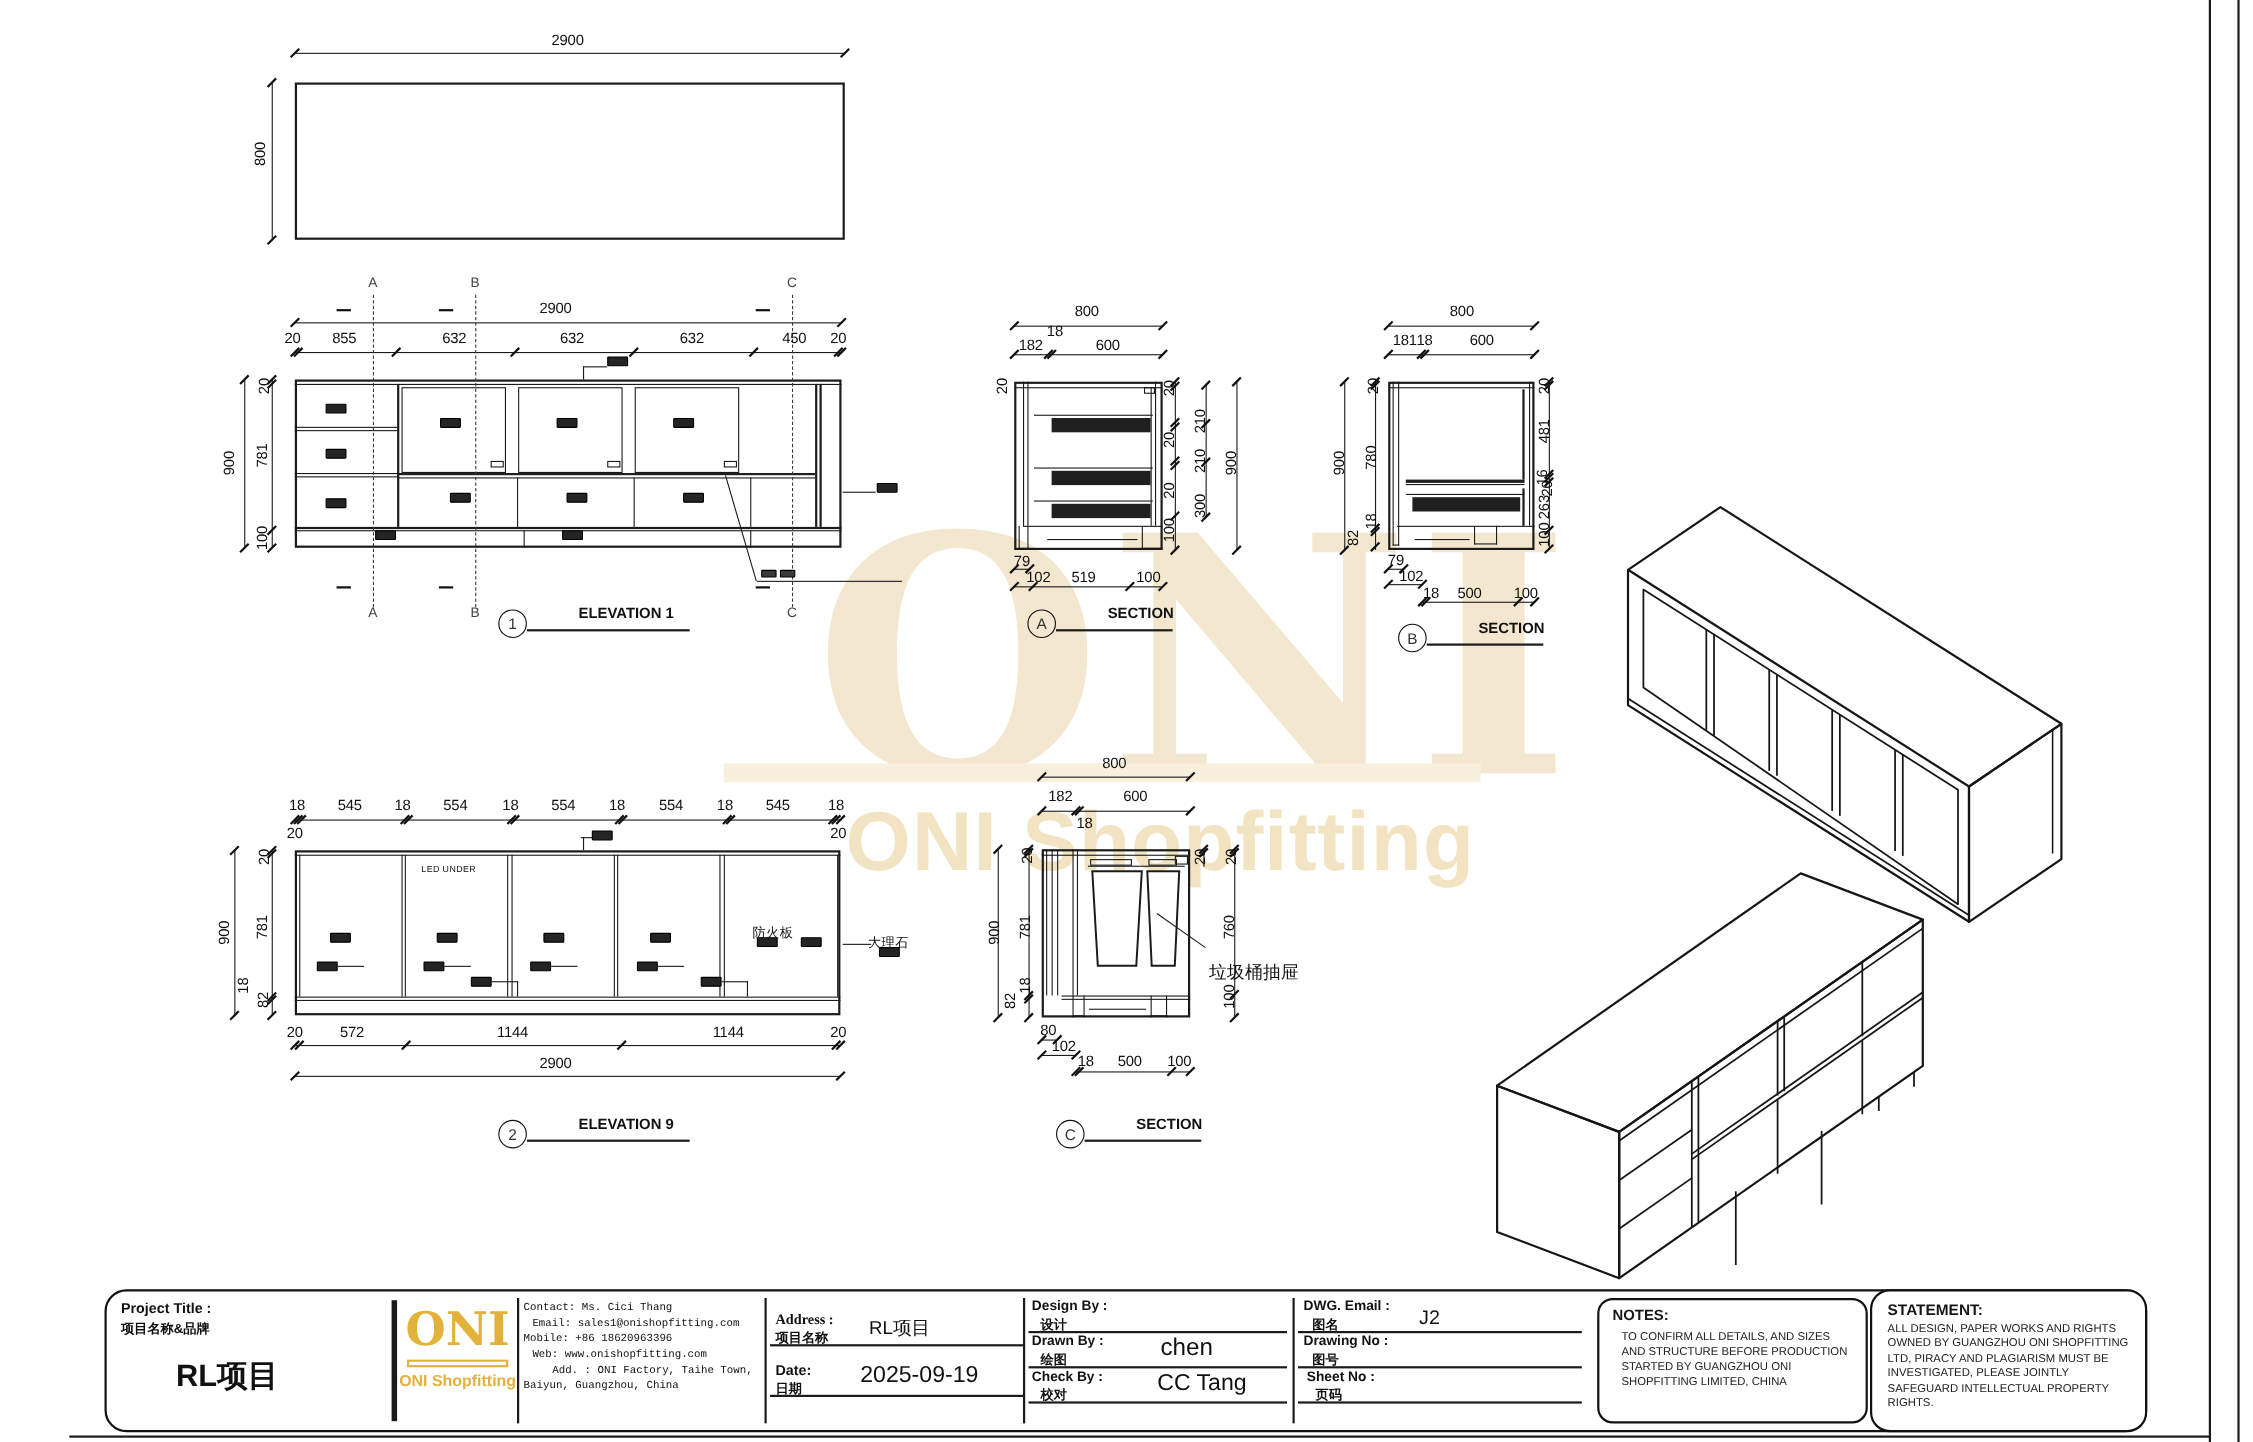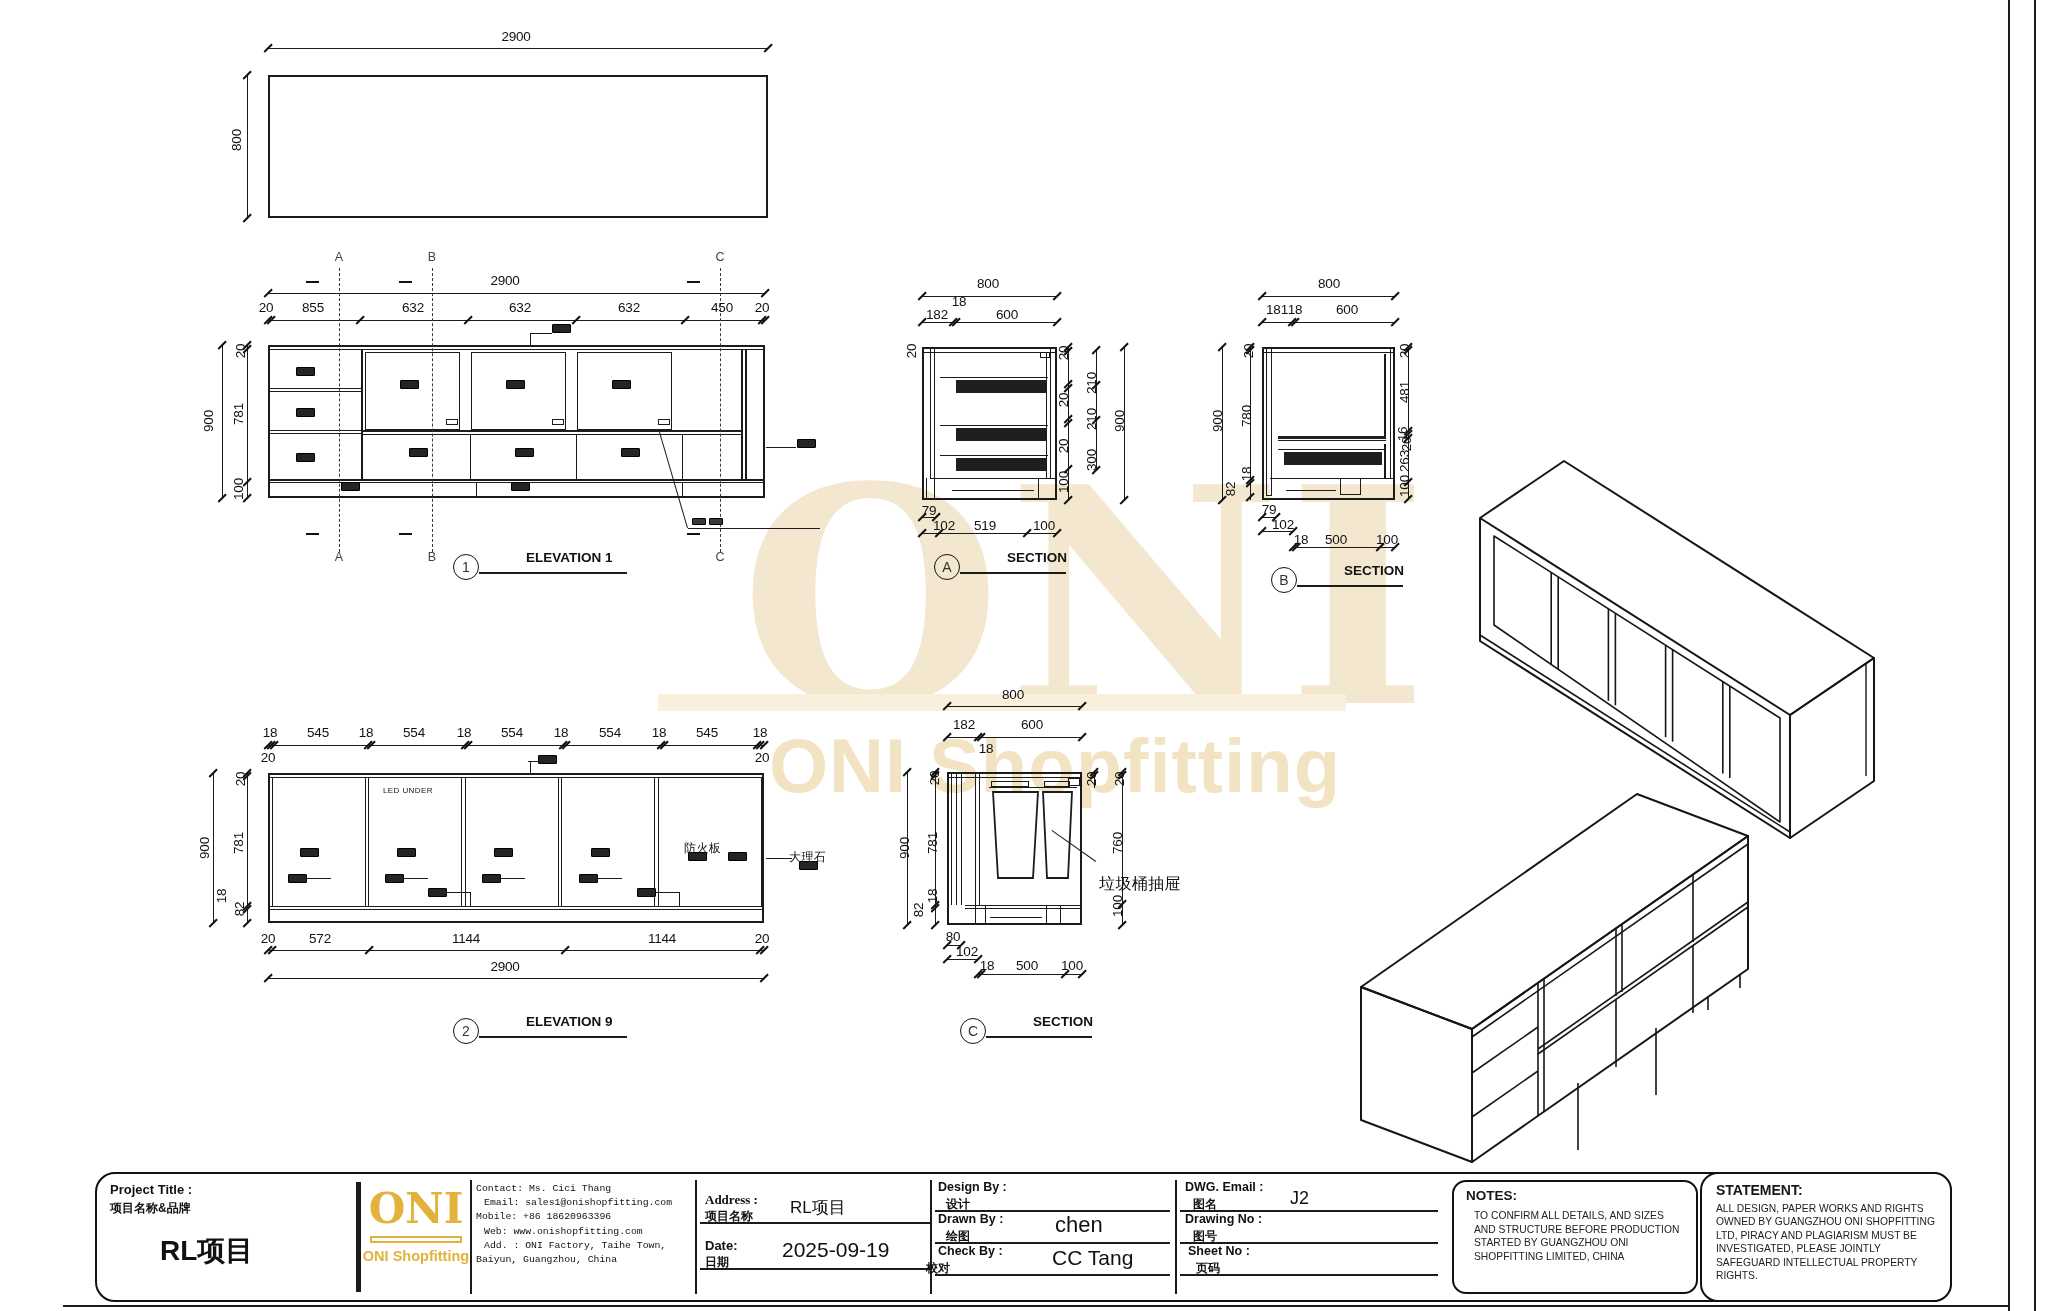--- a/index.html
+++ b/index.html
@@ -538,21 +538,21 @@
   <div class="txt gold" style="left:366px;top:1184px;width:100px;text-align:center;font-family:'DejaVu Serif',serif;font-size:42px;font-weight:bold;">ONI</div>
   <div class="tb" style="left:370px;top:1236px;width:92px;height:7px;border:2px solid #E3B23C;"></div>
   <div class="txt gold" style="left:360px;top:1248px;width:112px;text-align:center;font-size:14.5px;font-weight:bold;">ONI Shopfitting</div>
   <div class="ln" style="left:470px;top:1180px;width:1.6px;height:114px;"></div>
 
   <div class="abs" style="left:476px;top:1182px;width:220px;font-size:9.8px;line-height:14.2px;color:#111;font-family:Liberation Mono, monospace;">
     <div>Contact:  Ms. Cici Thang</div>
     <div style="padding-left:8px;">Email: sales1@onishopfitting.com</div>
     <div>Mobile:  +86 18620963396</div>
     <div style="padding-left:8px;">Web: www.onishopfitting.com</div>
-    <div style="padding-left:8px;">Add. :  ONI Factory, Taihe Town,</div>
+    <div style="padding-left:8px;margin-left:18px;">Add. :  ONI Factory, Taihe Town,</div>
     <div>Baiyun, Guangzhou, China</div>
   </div>
   <div class="ln" style="left:695px;top:1180px;width:1.6px;height:114px;"></div>
 
   <div class="txt tb-label" style="left:705px;top:1192px;font-family:Liberation Serif, serif;">Address :</div>
   <div class="txt tb-cn" style="left:705px;top:1208px;">项目名称</div>
   <div class="txt" style="left:790px;top:1196px;font-size:17px;">RL项目</div>
   <div class="ln" style="left:700px;top:1222px;width:230px;height:1.8px;"></div>
   <div class="txt tb-label" style="left:705px;top:1238px;">Date:</div>
   <div class="txt tb-cn" style="left:705px;top:1254px;">日期</div>
@@ -561,21 +561,21 @@
   <div class="ln" style="left:930px;top:1180px;width:1.6px;height:114px;"></div>
 
   <div class="txt tb-label" style="left:938px;top:1180px;font-size:12.5px;">Design By :</div>
   <div class="txt tb-cn" style="left:946px;top:1196px;">设计</div>
   <div class="ln" style="left:935px;top:1210px;width:235px;height:1.8px;"></div>
   <div class="txt tb-label" style="left:938px;top:1212px;font-size:12.5px;">Drawn By :</div>
   <div class="txt tb-cn" style="left:946px;top:1228px;">绘图</div>
   <div class="txt" style="left:1055px;top:1212px;font-size:22px;">chen</div>
   <div class="ln" style="left:935px;top:1242px;width:235px;height:1.8px;"></div>
   <div class="txt tb-label" style="left:938px;top:1244px;font-size:12.5px;">Check By :</div>
-  <div class="txt tb-cn" style="left:926px;top:1260px;text-align:right;">校对</div>
+  <div class="txt tb-cn" style="left:946px;top:1260px;text-align:right;">校对</div>
   <div class="txt" style="left:1052px;top:1246px;font-size:21px;">CC Tang</div>
   <div class="ln" style="left:935px;top:1274px;width:235px;height:1.8px;"></div>
   <div class="ln" style="left:1175px;top:1180px;width:1.6px;height:114px;"></div>
 
   <div class="txt tb-label" style="left:1185px;top:1180px;font-size:12.5px;">DWG. Email :</div>
   <div class="txt tb-cn" style="left:1193px;top:1196px;">图名</div>
   <div class="txt" style="left:1290px;top:1188px;font-size:18px;">J2</div>
   <div class="ln" style="left:1180px;top:1210px;width:258px;height:1.8px;"></div>
   <div class="txt tb-label" style="left:1185px;top:1212px;font-size:12.5px;">Drawing No :</div>
   <div class="txt tb-cn" style="left:1193px;top:1228px;">图号</div>

